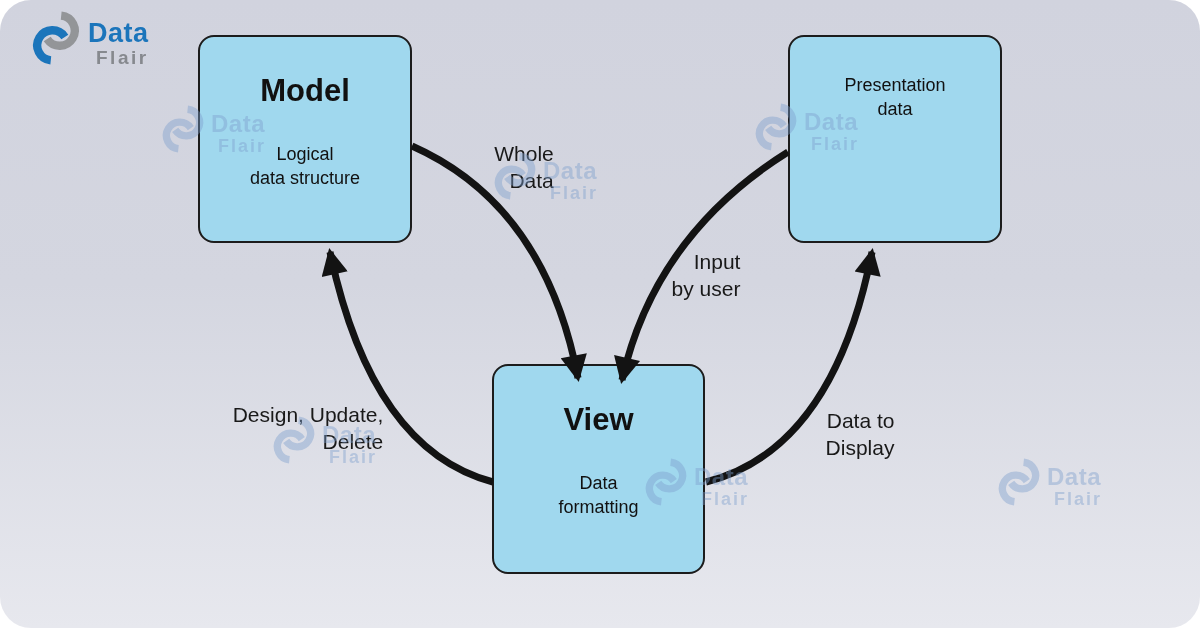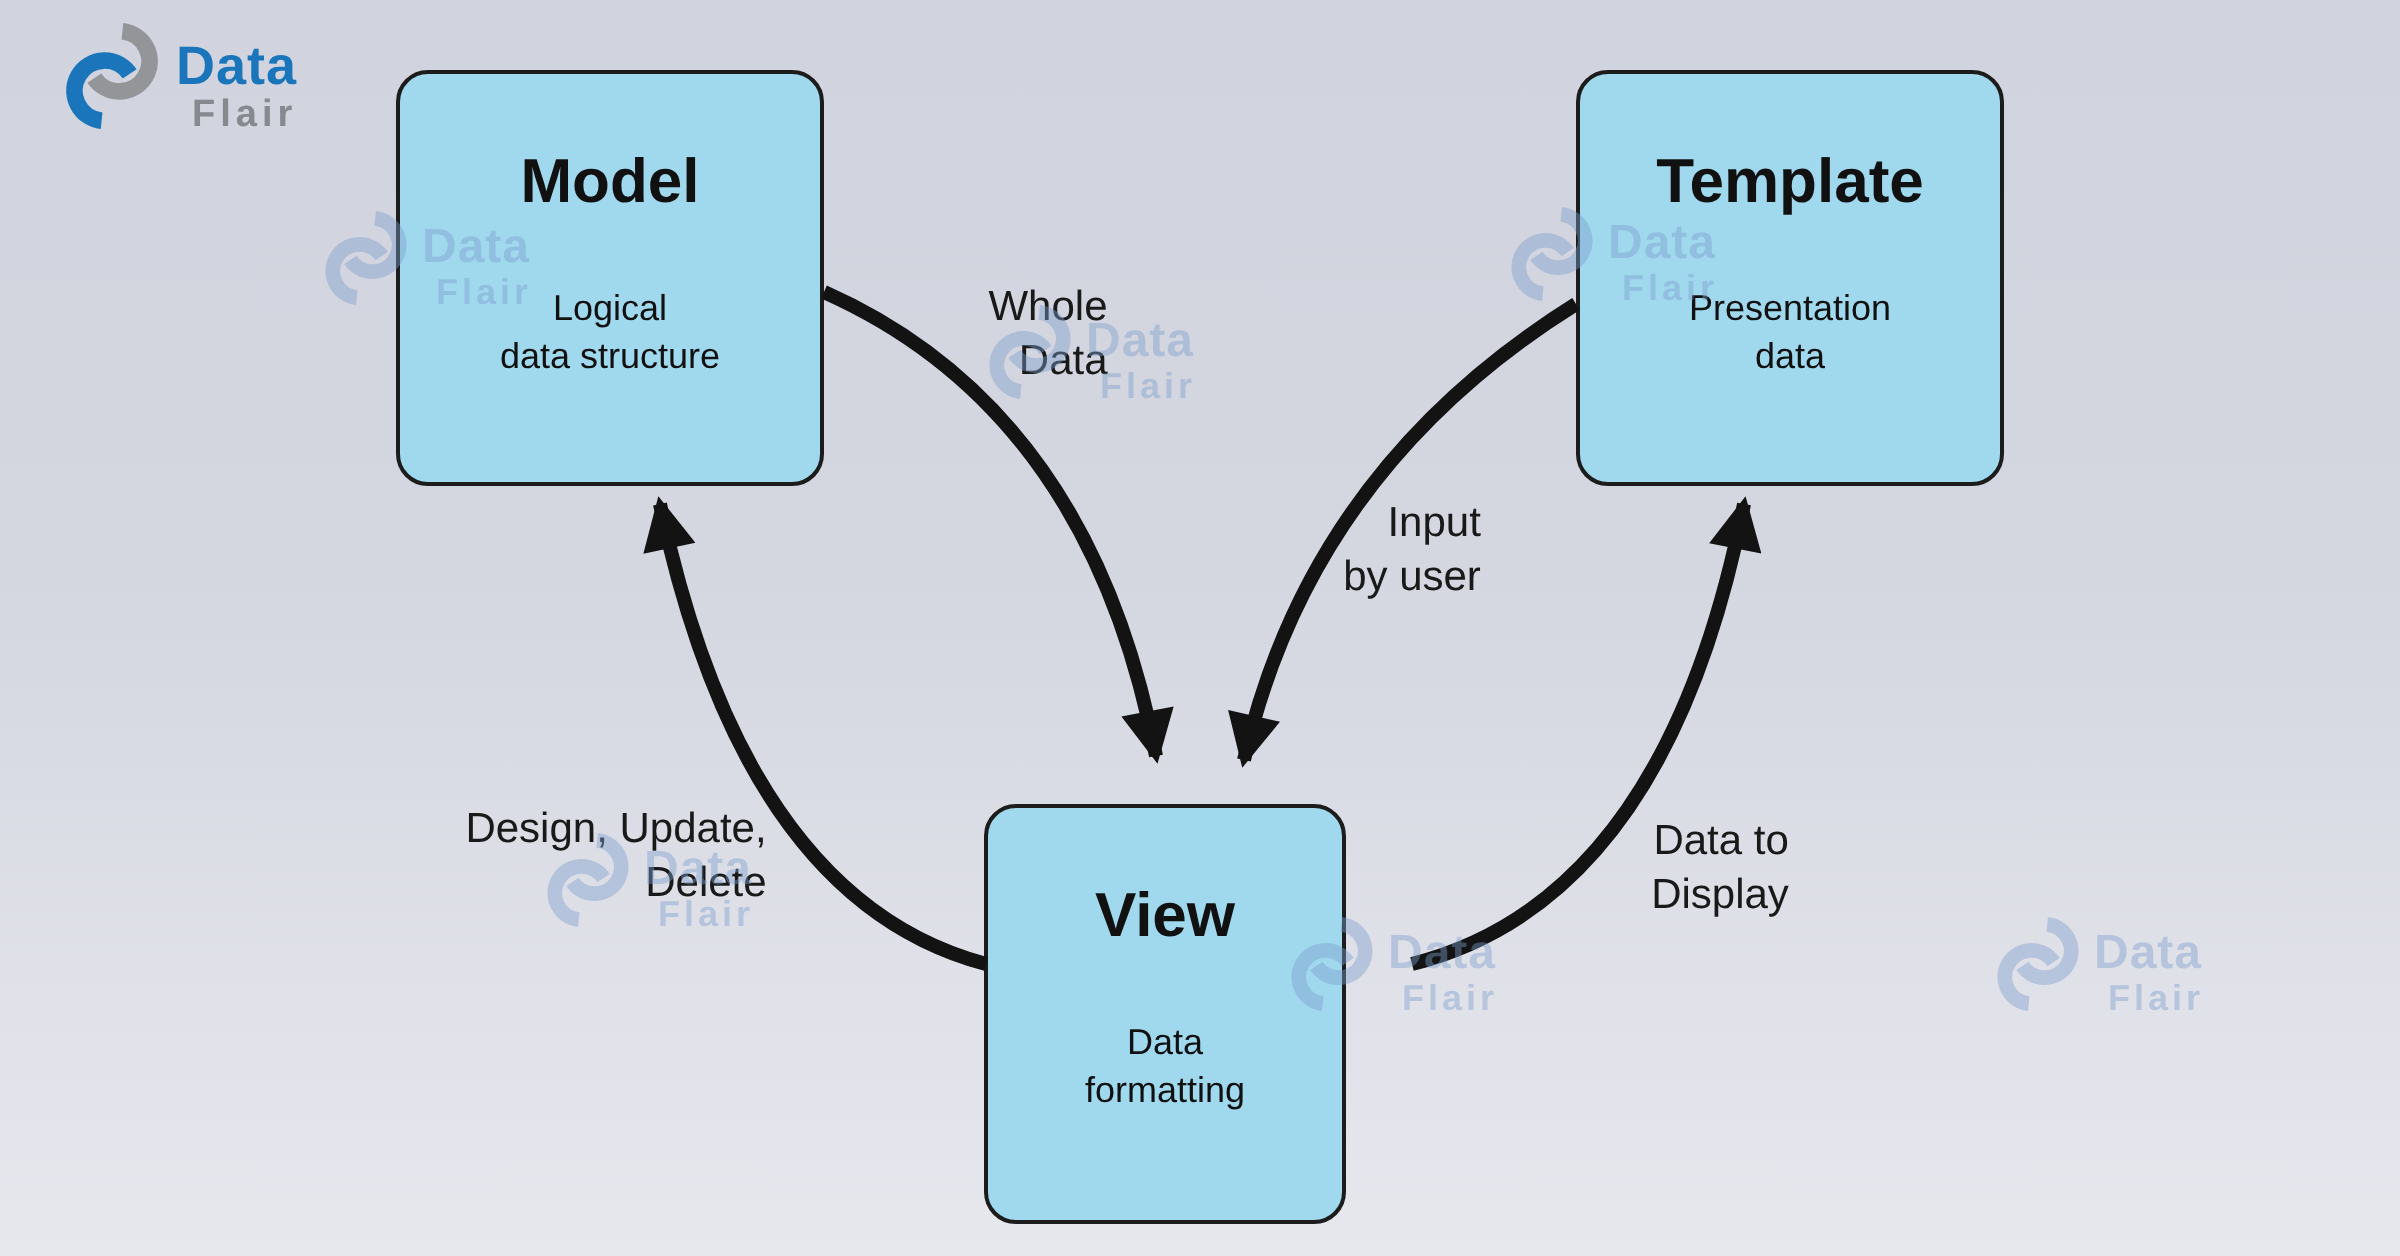--- a/index.html
+++ b/index.html
@@ -8,20 +8,21 @@
   body {
     font-family: "Liberation Sans", sans-serif;
     overflow: hidden;
   }
   .stage {
     position: relative;
     width: 1200px;
     height: 628px;
     background: linear-gradient(180deg, #d1d3de 0%, #d4d6e0 45%, #e7e8ee 100%);
     overflow: hidden;
+    border-radius: 31px;
   }
 
   
   .brand {
     position: absolute;
     left: 30px; top: 8px;
     display: flex;
     align-items: flex-start;
     z-index: 5;
   }
@@ -52,21 +53,21 @@
     border-radius: 16px;
     display: flex;
     flex-direction: column;
     align-items: center;
     text-align: center;
     z-index: 1;
     color: #111;
   }
   .node-model    { left: 198px; top: 35px;  width: 214px; height: 208px; }
   .node-template { left: 788px; top: 35px;  width: 214px; height: 208px; }
-  .node-view     { left: 492px; top: 402px; width: 181px; height: 210px; }
+  .node-view     { left: 492px; top: 364px; width: 213px; height: 210px; }
   .node-title {
     margin-top: 38px;
     font-size: 31px;
     font-weight: bold;
     line-height: 1;
   }
   .node-subtitle {
     margin-top: 36px;
     font-size: 18px;
     line-height: 1.35;
@@ -174,21 +175,20 @@
     <path class="arrow-path" d="M 706 482 Q 833 450 872 252" marker-end="url(#ah)"></path>
   </svg>
 
   <div class="node node-model">
     <div class="node-title">Model</div>
     <div class="node-subtitle">Logical
 data structure</div>
   </div>
 
   <div class="node node-template">
-    <div class="node-title">Template</div>
     <div class="node-subtitle">Presentation
 data</div>
   </div>
 
   <div class="node node-view">
     <div class="node-title">View</div>
     <div class="node-subtitle">Data
 formatting</div>
   </div>
 

